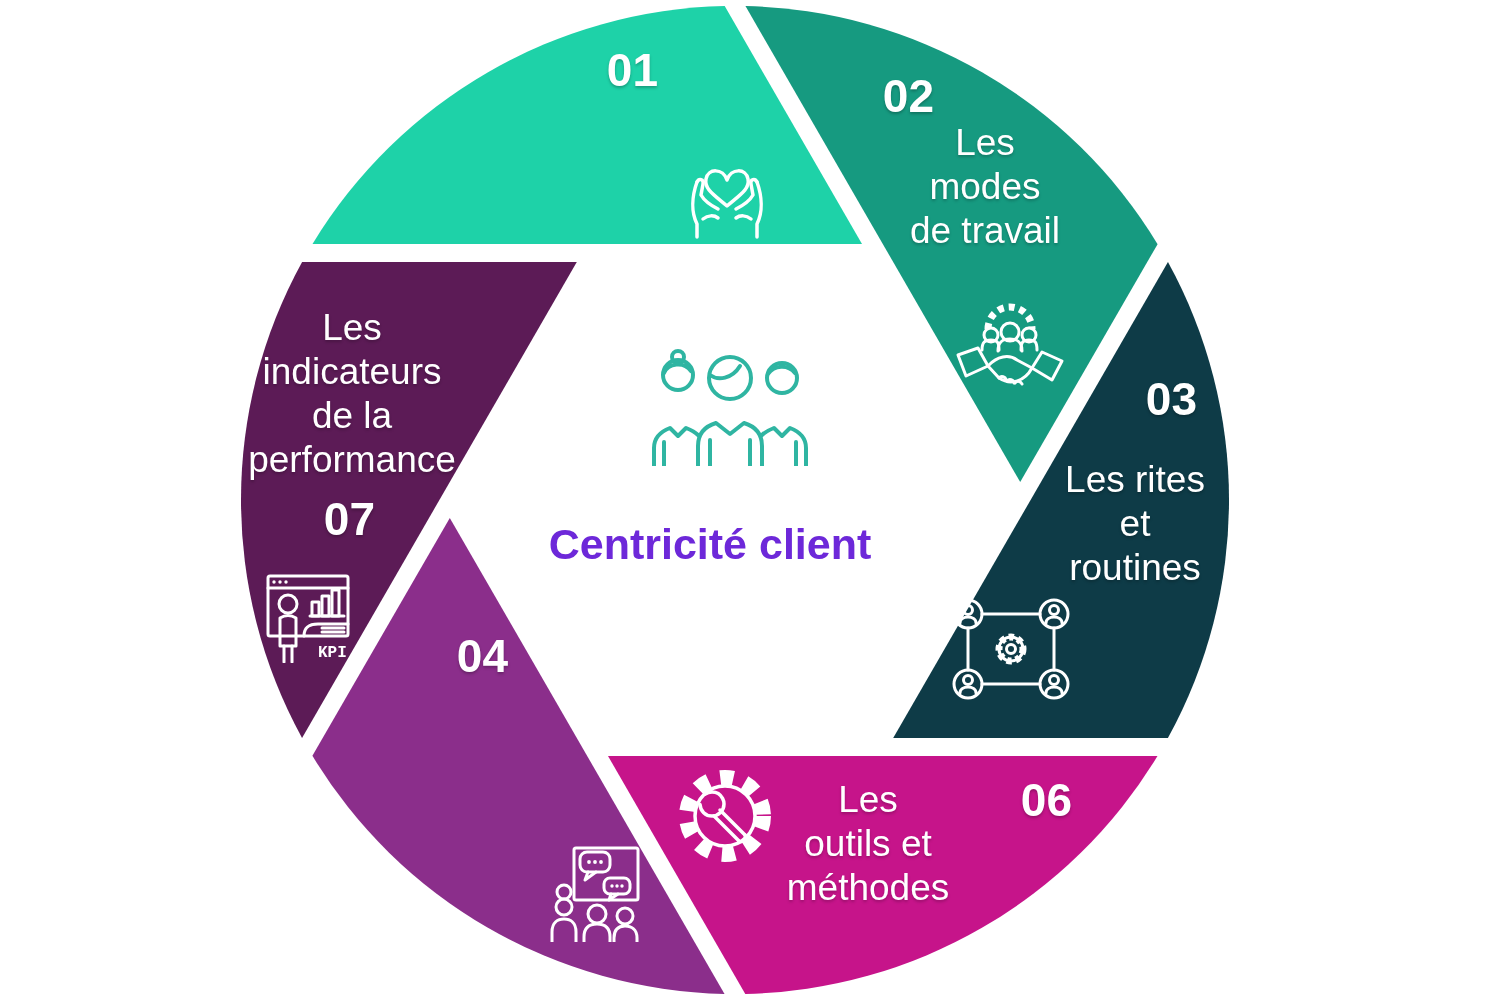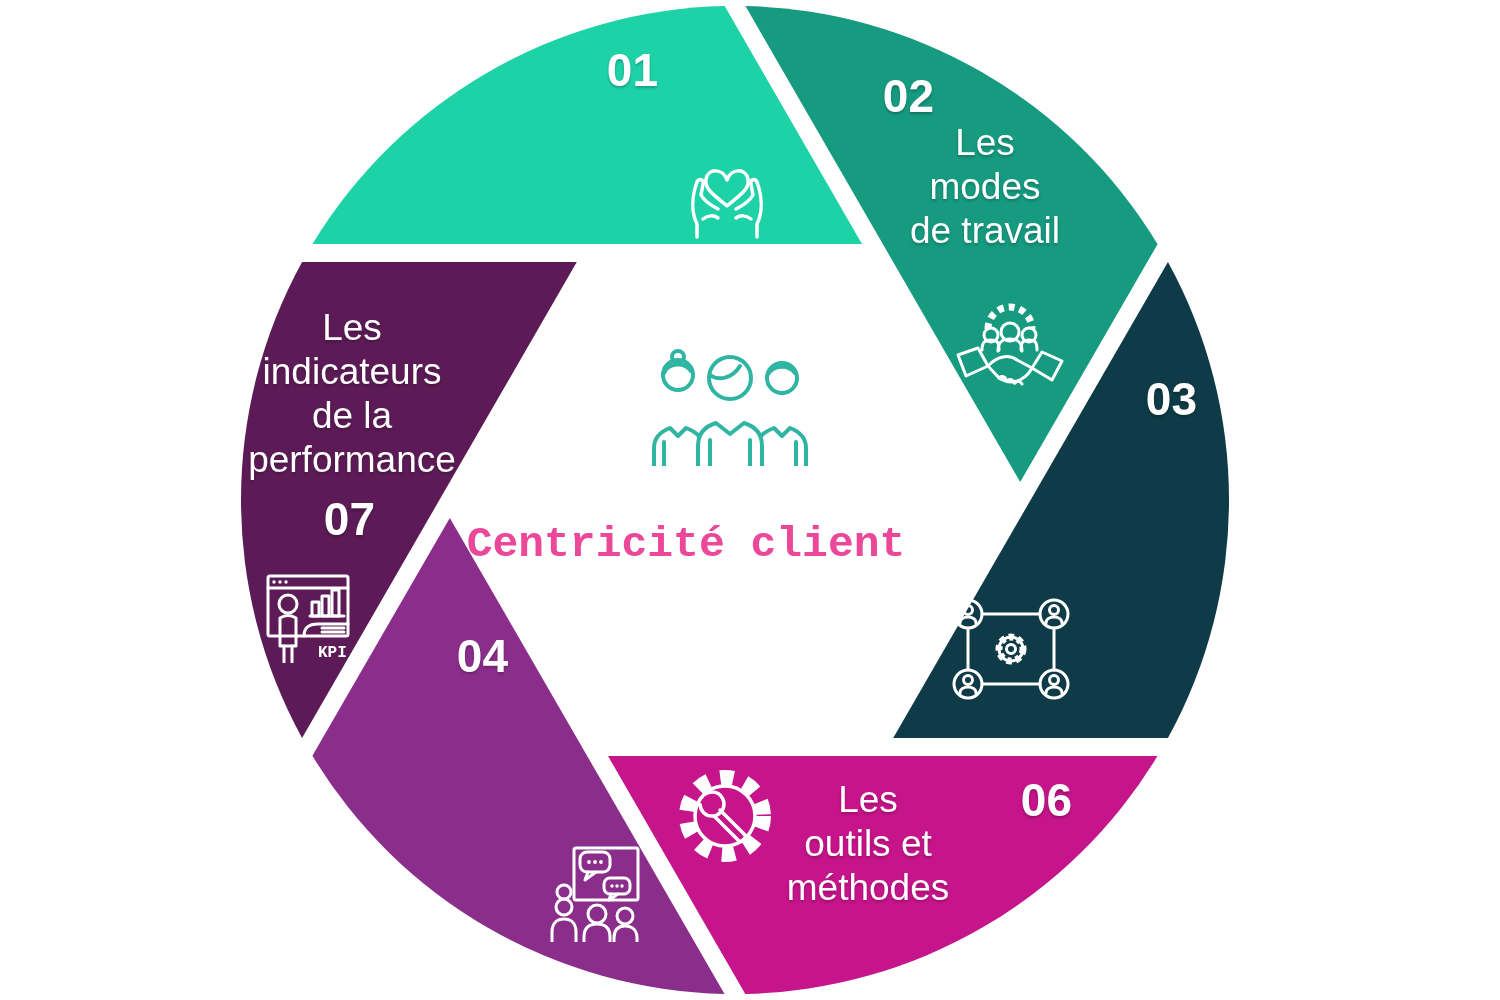--- a/index.html
+++ b/index.html
@@ -44,20 +44,23 @@
   <div class="num" style="left:558px;top:46px;width:100px">01</div>
   <div class="num" style="left:834px;top:72px;width:100px">02</div>
   <div class="num" style="left:1097px;top:375px;width:100px">03</div>
   <div class="num" style="left:972px;top:776px;width:100px">06</div>
   <div class="num" style="left:408px;top:632px;width:100px">04</div>
   <div class="num" style="left:275px;top:495px;width:100px">07</div>
 
   <div class="lbl" style="left:835px;top:121px;width:300px">Les
 modes
 de travail</div>
+  <div class="lbl" style="left:985px;top:458px;width:300px">Les rites
+et
+routines</div>
   <div class="lbl" style="left:718px;top:778px;width:300px">Les
 outils et
 méthodes</div>
   <div class="lbl" style="left:172px;top:306px;width:360px">Les
 indicateurs
 de la
 performance</div>
 
   <div class="icon" style="left:672px;top:140px">
     <svg width="110" height="100" viewBox="0 0 110 100">
@@ -199,15 +202,15 @@
         <path d="M156,118 L156,94"></path>
         <circle cx="90" cy="30" r="21"></circle>
         <path d="M70,27 C78,33 92,31 100,18"></path>
         <path d="M58,118 L58,98 C58,84 66,78 76,75 L90,86 L104,75 C114,78 122,84 122,98 L122,118"></path>
         <path d="M70,118 L70,92"></path>
         <path d="M110,118 L110,92"></path>
       </g>
     </svg>
   </div>
 
-  <div id="center-title" style="left: 456px; top: 520px; width: 460px; color: #ec4899; font-family: Liberation Mono, monospace;">Centricité client</div>
+  <div id="center-title" style="left: 480px; top: 520px; width: 460px; color: #6d28d9;">Centricité client</div>
 
 </div>
 
 </body></html>

